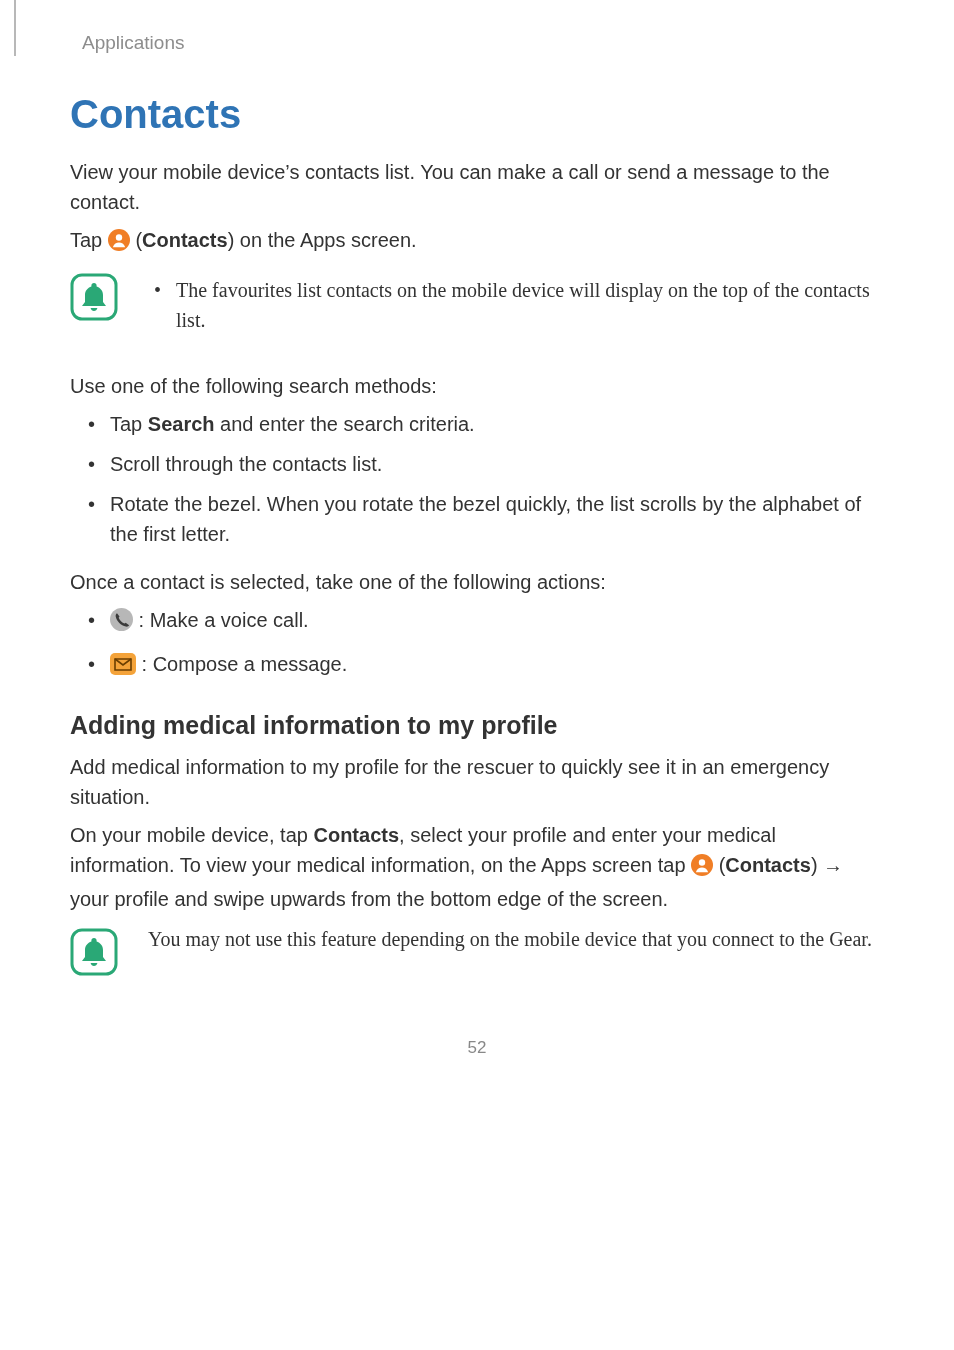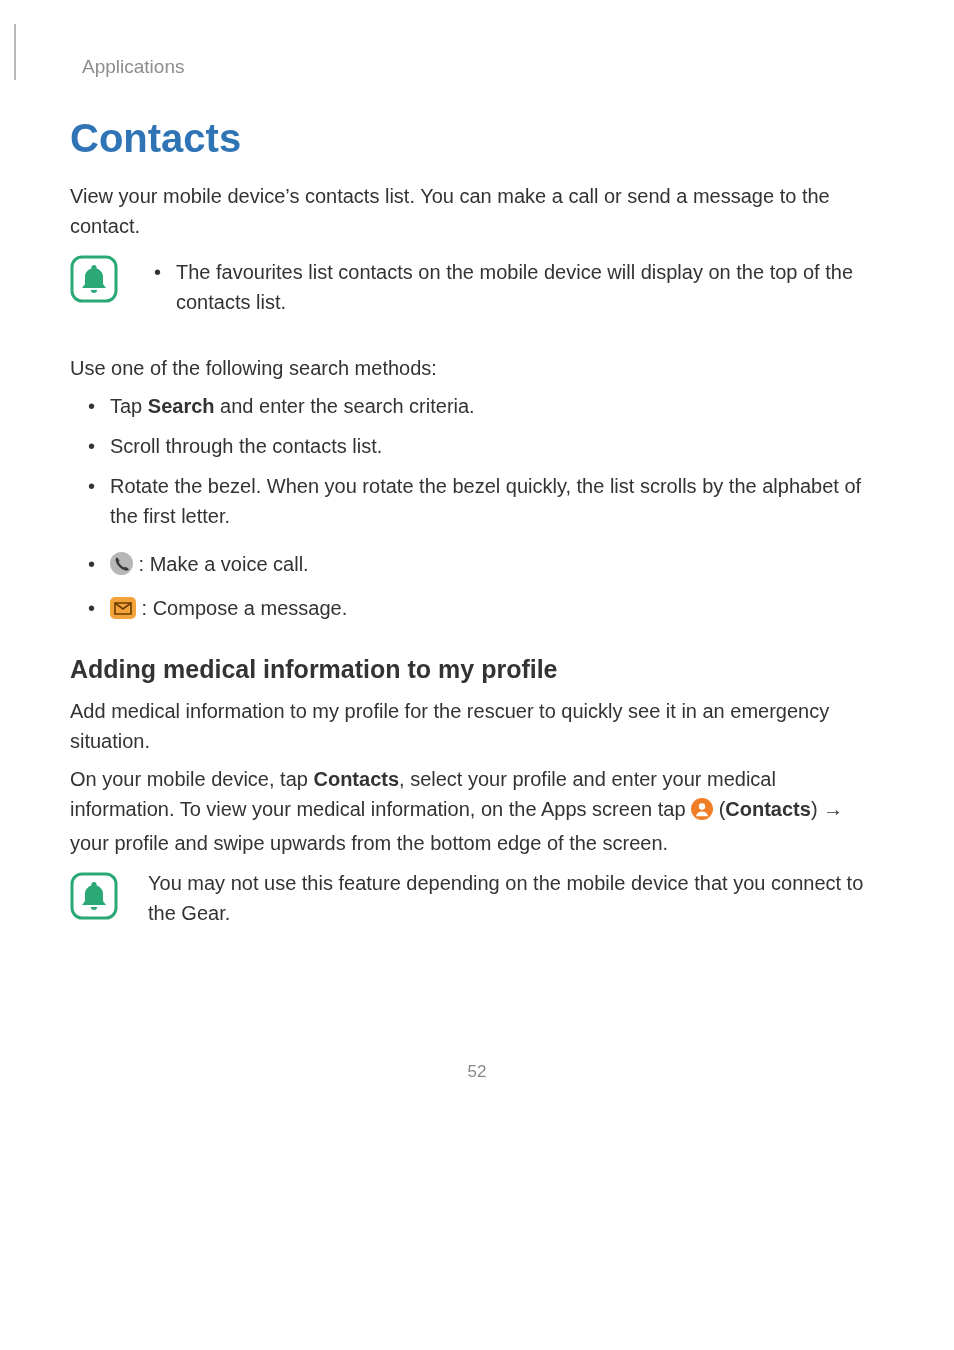--- a/index.html
+++ b/index.html
@@ -11,21 +11,20 @@
     background: #fff;
     font-family: "Segoe UI", "Helvetica Neue", Arial, sans-serif;
     color: #333;
   }
   .page {
     position: relative;
     width: 954px;
     height: 1094px;
     box-sizing: border-box;
     padding: 30px 70px 0 70px;
-    margin-top: 24px;
   }
   .side-bar {
     position: absolute;
     left: 14px;
     top: 0;
     width: 2px;
     height: 56px;
     background: #b8b8b8;
   }
   .header-label {
@@ -48,21 +47,21 @@
   .note-block {
     display: flex;
     align-items: flex-start;
     margin: 10px 0 18px 0;
   }
   .note-icon-wrap {
     flex: 0 0 auto;
     margin-right: 30px;
     margin-top: 4px;
   }
-  .note-content { flex: 1; }
+  .note-content { flex: 1; font-family: Liberation Serif, serif; }
   ul.bullets {
     list-style: none;
     padding: 0;
     margin: 6px 0 18px 0;
   }
   ul.bullets > li {
     position: relative;
     padding-left: 28px;
     margin: 0 0 10px 12px;
     line-height: 1.5;
@@ -99,20 +98,30 @@
 <body>
 
 <div class="page">
   <div class="side-bar"></div>
   <div class="header-label">Applications</div>
 
   <h1 class="title">Contacts</h1>
 
   <p>View your mobile device’s contacts list. You can make a call or send a message to the contact.</p>
 
+  <p>
+    <span>Tap </span><span class="inline-icon">
+      <svg width="22" height="22" viewBox="0 0 22 22">
+        <circle cx="11" cy="11" r="11" fill="#f07e26"></circle>
+        <circle cx="11" cy="8.5" r="3.2" fill="#fff"></circle>
+        <path d="M4.8 18.2c1.2-3.4 3.6-4.7 6.2-4.7s5 1.3 6.2 4.7" fill="#fff"></path>
+      </svg>
+    </span>
+    <span> (</span><b>Contacts</b><span>) on the Apps screen.</span>
+  </p>
 
   <div class="note-block">
     <div class="note-icon-wrap">
       <svg width="48" height="48" viewBox="0 0 48 48">
         <rect x="2" y="2" width="44" height="44" rx="10" ry="10" fill="none" stroke="#2aa876" stroke-width="3"></rect>
         <path d="M24 10c-1.6 0-2.6 1.2-2.6 2.6v1C17.6 14.8 15 18 15 22v7l-3 4h24l-3-4v-7c0-4-2.6-7.2-6.4-8.4v-1c0-1.4-1-2.6-2.6-2.6z" fill="#2aa876"></path>
         <path d="M20.6 35c.4 1.8 1.8 3 3.4 3s3-1.2 3.4-3h-6.8z" fill="#2aa876"></path>
       </svg>
     </div>
     <div class="note-content">
@@ -124,20 +133,21 @@
 
   <p>Use one of the following search methods:</p>
   <ul class="bullets">
     <li>
       <span>Tap </span><b>Search</b><span> and enter the search criteria.</span>
     </li>
     <li>Scroll through the contacts list.</li>
     <li>Rotate the bezel. When you rotate the bezel quickly, the list scrolls by the alphabet of the first letter.</li>
   </ul>
 
+  <p>Once a contact is selected, take one of the following actions:</p>
   <ul class="bullets">
     <li>
       <span class="inline-icon">
         <svg width="23" height="23" viewBox="0 0 23 23">
           <circle cx="11.5" cy="11.5" r="11.5" fill="#b7b7b7"></circle>
           <path d="M7 5.2c-.8.5-1.6 1.6-1.3 3.3.4 2.3 1.9 4.8 3.6 6.5 1.7 1.7 4.2 3.2 6.5 3.6 1.7.3 2.8-.5 3.3-1.3l-3.4-2.6c-.5.5-1.1.9-1.8.6-1-.4-2-1.2-2.9-2.1-.9-.9-1.7-1.9-2.1-2.9-.3-.7.1-1.3.6-1.8L7 5.2z" fill="#3a3a3a"></path>
         </svg>
       </span><span> : Make a voice call.</span>
     </li>
     <li>

